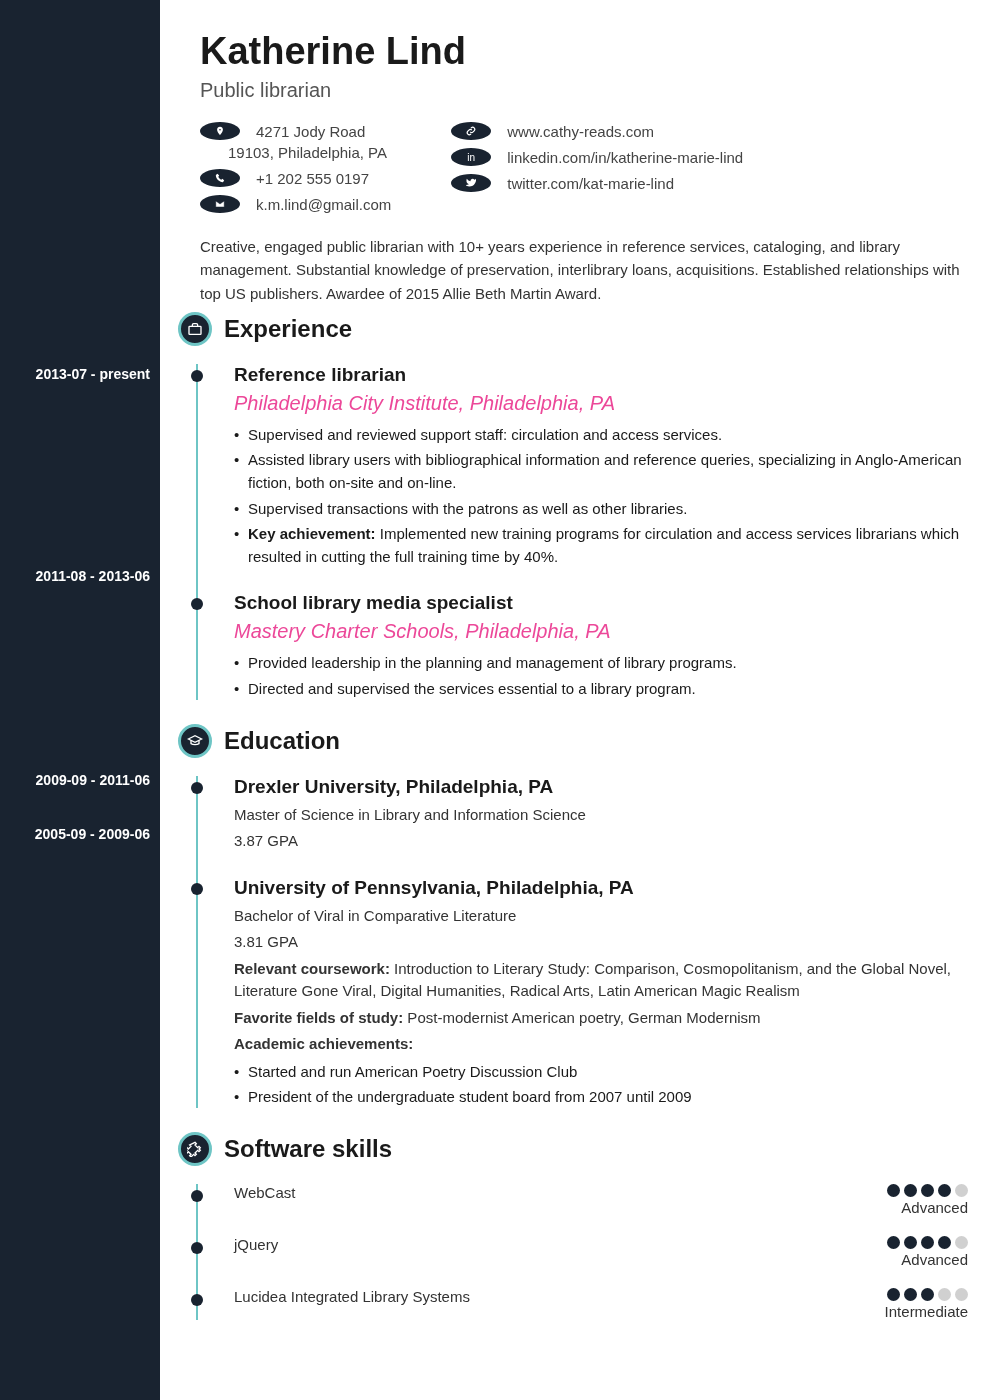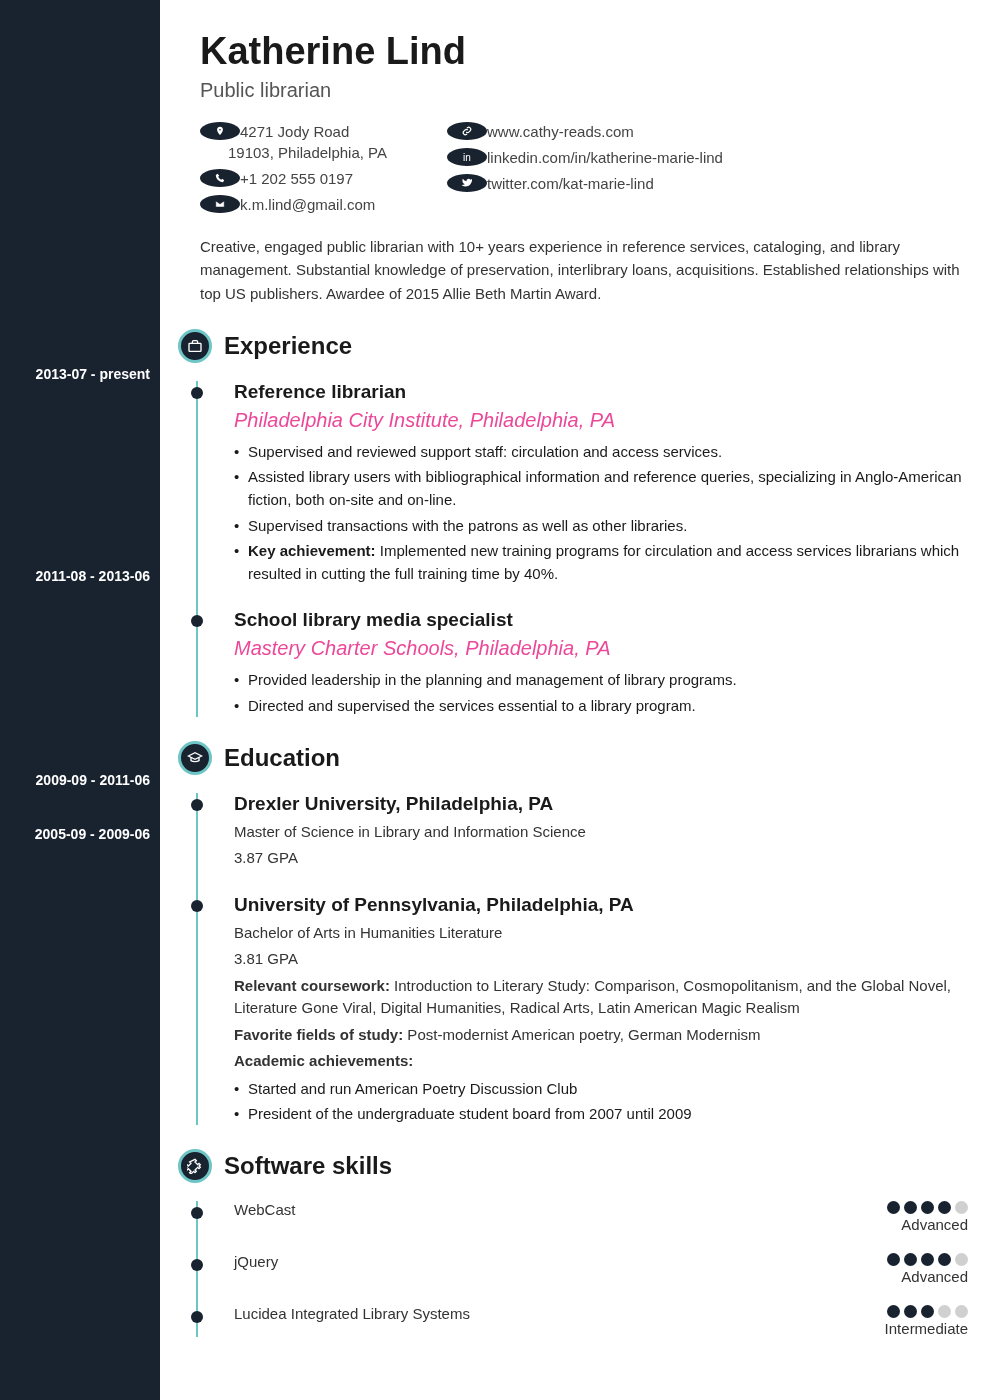--- a/index.html
+++ b/index.html
@@ -47,41 +47,41 @@
 .contact-grid {
   display: flex;
   gap: 60px;
   margin-bottom: 22px;
   margin-left: 16px;
 }
 .contact-col { display: flex; flex-direction: column; gap: 8px; }
 .contact-item {
   display: flex;
   align-items: center;
-  gap: 0;
+  gap: 16px;
   font-size: 15px;
   color: #444;
 }
 .contact-sub { margin-left: 28px; margin-top: -4px; }
 .cicon {
   width: 40px; height: 18px;
   background: #192330;
   border-radius: 50%;
   display: inline-flex;
   align-items: center;
   justify-content: center;
   color: #fff;
   font-size: 10px;
   flex-shrink: 0;
 }
 .summary {
   font-size: 15px;
   color: #333;
   line-height: 1.55;
-  margin-bottom: 24px;
+  margin-bottom: 7px;
   margin-left: 16px;
 }
 .section-header {
   display: flex;
   align-items: center;
   gap: 12px;
   margin-bottom: 18px;
   margin-left: -6px;
 }
 .sicon {
@@ -289,21 +289,21 @@
 
     <div class="timeline">
       <div class="entry">
         <div class="entry-title">Drexler University, Philadelphia, PA</div>
         <div class="entry-line">Master of Science in Library and Information Science</div>
         <div class="entry-line">3.87 GPA</div>
       </div>
 
       <div class="entry">
         <div class="entry-title">University of Pennsylvania, Philadelphia, PA</div>
-        <div class="entry-line">Bachelor of Arts in Humanities Literature</div>
+        <div class="entry-line">Bachelor of Viral in Comparative Literature</div>
         <div class="entry-line">3.81 GPA</div>
         <div class="entry-line"><span class="b">Relevant coursework:</span><span> Introduction to Literary Study: Comparison, Cosmopolitanism, and the Global Novel, Literature Gone Viral, Digital Humanities, Radical Arts, Latin American Magic Realism</span></div>
         <div class="entry-line"><span class="b">Favorite fields of study:</span><span> Post-modernist American poetry, German Modernism</span></div>
         <div class="entry-line b">Academic achievements:</div>
         <ul>
           <li>Started and run American Poetry Discussion Club</li>
           <li>President of the undergraduate student board from 2007 until 2009</li>
         </ul>
       </div>
     </div>

